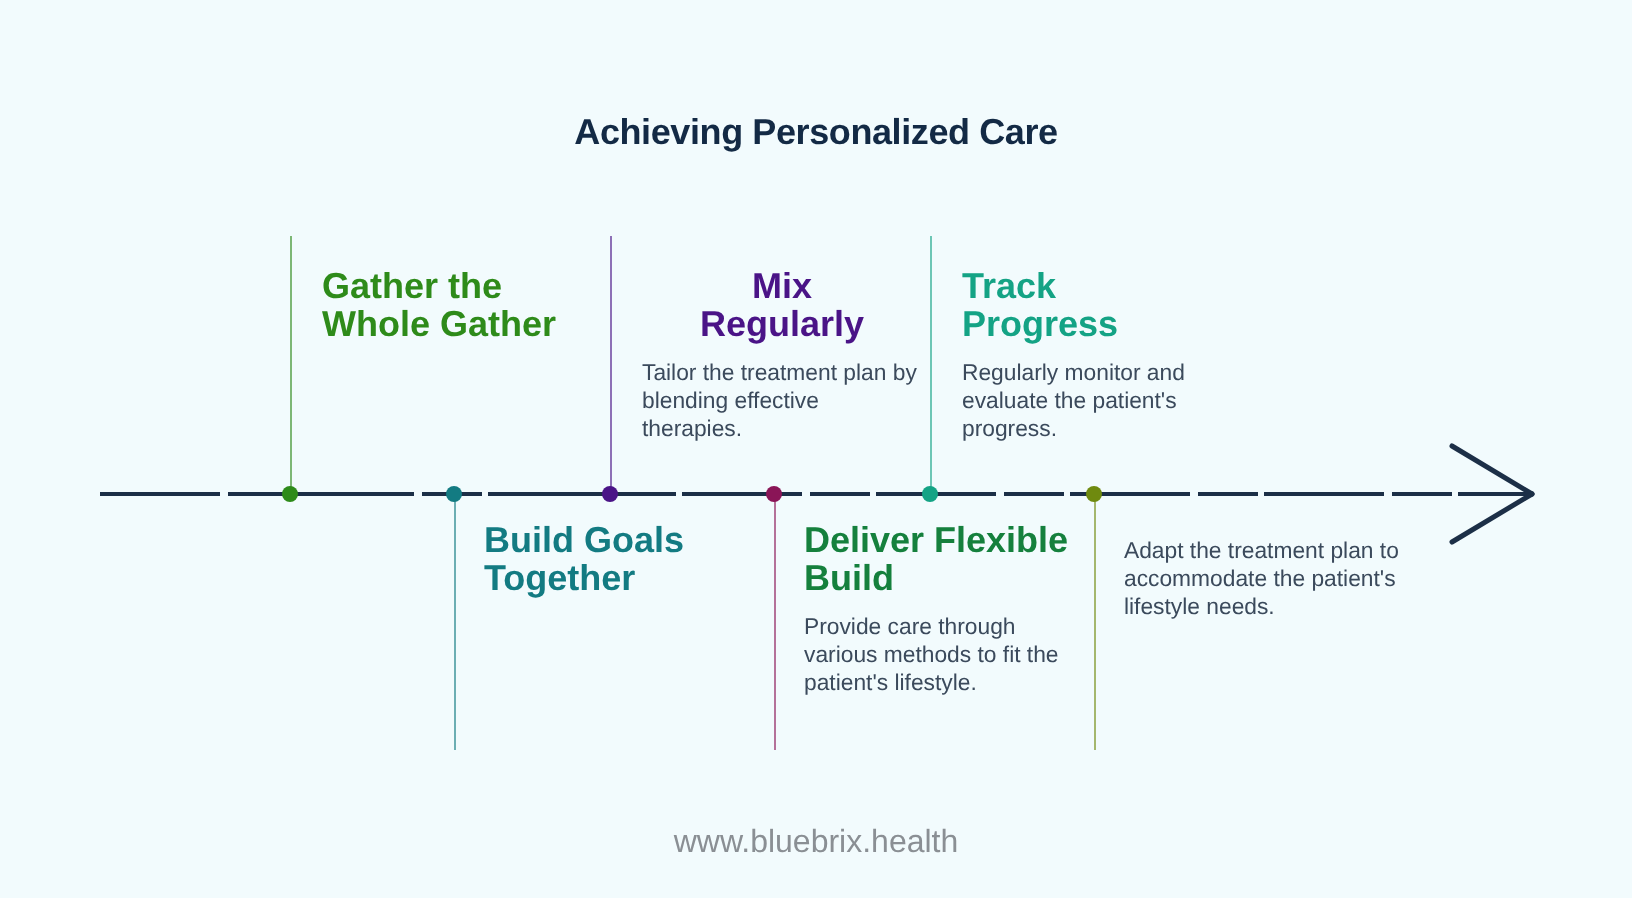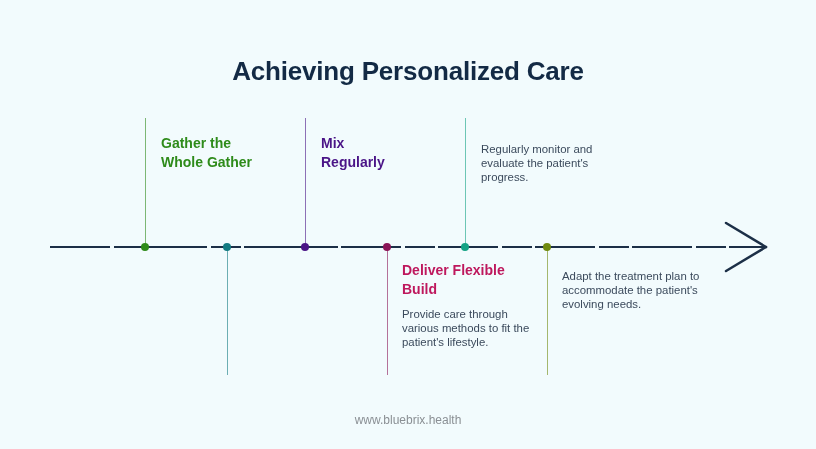--- a/index.html
+++ b/index.html
@@ -1,23 +1,23 @@
 <!DOCTYPE html>
 <html><head>
 <meta charset="utf-8">
 <style>
   html, body { margin:0; padding:0; }
   body { width:816px; height:449px; background:#f2fbfd; position:relative; overflow:hidden; font-family:"Liberation Sans", sans-serif; }
-  .title { position:absolute; left:0; width:816px; top:56px; text-align:center; font-size:26px; font-weight:bold; color:#132a45; letter-spacing:-0.2px; }
+  .title { position:absolute; left:0; width:816px; top:56px; text-align:center; font-size:18px; font-weight:bold; color:#132a45; letter-spacing:-0.2px; }
   .vline { position:absolute; width:1px; }
   .dot { position:absolute; width:8px; height:8px; border-radius:50%; top:243px; }
   .card { position:absolute; width:140px; }
-  .card h3 { margin:0; font-size:14px; line-height:19px; font-weight:bold; }
+  .card h3 { margin:0; font-size:18px; line-height:19px; font-weight:bold; }
   .card p { margin:8px 0 0 0; font-size:11.4px; line-height:14px; color:#3b4a5c; }
-  .footer { position:absolute; left:0; width:816px; top:413px; text-align:center; font-size:12px; color:#8a8f94; }
+  .footer { position:absolute; left:0; width:816px; top:413px; text-align:center; font-size:16px; color:#8a8f94; }
 </style>
 </head>
 <body>
 
 <div class="title">Achieving Personalized Care</div>
 
 <svg class="axis-svg" style="position:absolute;left:0;top:0;" width="816" height="449">
   <line x1="50" y1="247" x2="764" y2="247" stroke="#1c2f47" stroke-width="2" stroke-dasharray="60 4 30 3"></line>
   <line x1="726" y1="223" x2="766" y2="247" stroke="#1c2f47" stroke-width="2.5" stroke-linecap="round"></line>
   <line x1="726" y1="271" x2="766" y2="247" stroke="#1c2f47" stroke-width="2.5" stroke-linecap="round"></line>
@@ -25,40 +25,43 @@
 
 <div class="vline" style="left:145px;top:118px;height:129px;background:#2e8b1a;opacity:0.6;"></div>
 <div class="dot" style="left:141px;background:#2e8b1a;"></div>
 <div class="card" style="left:161px;top:134px;">
   <h3 style="color:#2e8b1a;"><span>Gather the</span><br><span>Whole Gather</span></h3>
 </div>
 
 <div class="vline" style="left:227px;top:247px;height:128px;background:#137b82;opacity:0.6;"></div>
 <div class="dot" style="left:223px;background:#137b82;"></div>
 <div class="card" style="left:242px;top:261px;">
+  <h3 style="color:#137b82;"><span>Build Goals</span><br><span>Together</span></h3>
 </div>
 
 <div class="vline" style="left:305px;top:118px;height:129px;background:#4a1487;opacity:0.6;"></div>
 <div class="dot" style="left:301px;background:#4a1487;"></div>
 <div class="card" style="left:321px;top:134px;">
-  <h3 style="color:#4a1487;"><span>Mix</span><br><span>Regularly</span></h3>
+  <h3 style="color:#4a1487;text-align:center;"><span>Mix</span><br><span>Regularly</span></h3>
+  <p>Tailor the treatment plan by blending effective therapies.</p>
 </div>
 
 <div class="vline" style="left:387px;top:247px;height:128px;background:#8a1557;opacity:0.6;"></div>
 <div class="dot" style="left:383px;background:#8a1557;"></div>
 <div class="card" style="left:402px;top:261px;">
-  <h3 style="color:#be185d;"><span>Deliver Flexible</span><br><span>Build</span></h3>
+  <h3 style="color:#15803d;"><span>Deliver Flexible</span><br><span>Build</span></h3>
   <p>Provide care through various methods to fit the patient's lifestyle.</p>
 </div>
 
 <div class="vline" style="left:465px;top:118px;height:129px;background:#14a385;opacity:0.6;"></div>
 <div class="dot" style="left:461px;background:#14a385;"></div>
 <div class="card" style="left:481px;top:134px;">
+  <h3 style="color:#14a385;"><span>Track</span><br><span>Progress</span></h3>
   <p>Regularly monitor and evaluate the patient's progress.</p>
 </div>
 
 <div class="vline" style="left:547px;top:247px;height:128px;background:#6f8a0f;opacity:0.6;"></div>
 <div class="dot" style="left:543px;background:#6f8a0f;"></div>
 <div class="card" style="left:562px;top:261px;">
-  <p>Adapt the treatment plan to accommodate the patient's evolving needs.</p>
+  <p>Adapt the treatment plan to accommodate the patient's lifestyle needs.</p>
 </div>
 
 <div class="footer">www.bluebrix.health</div>
 
 </body></html>

